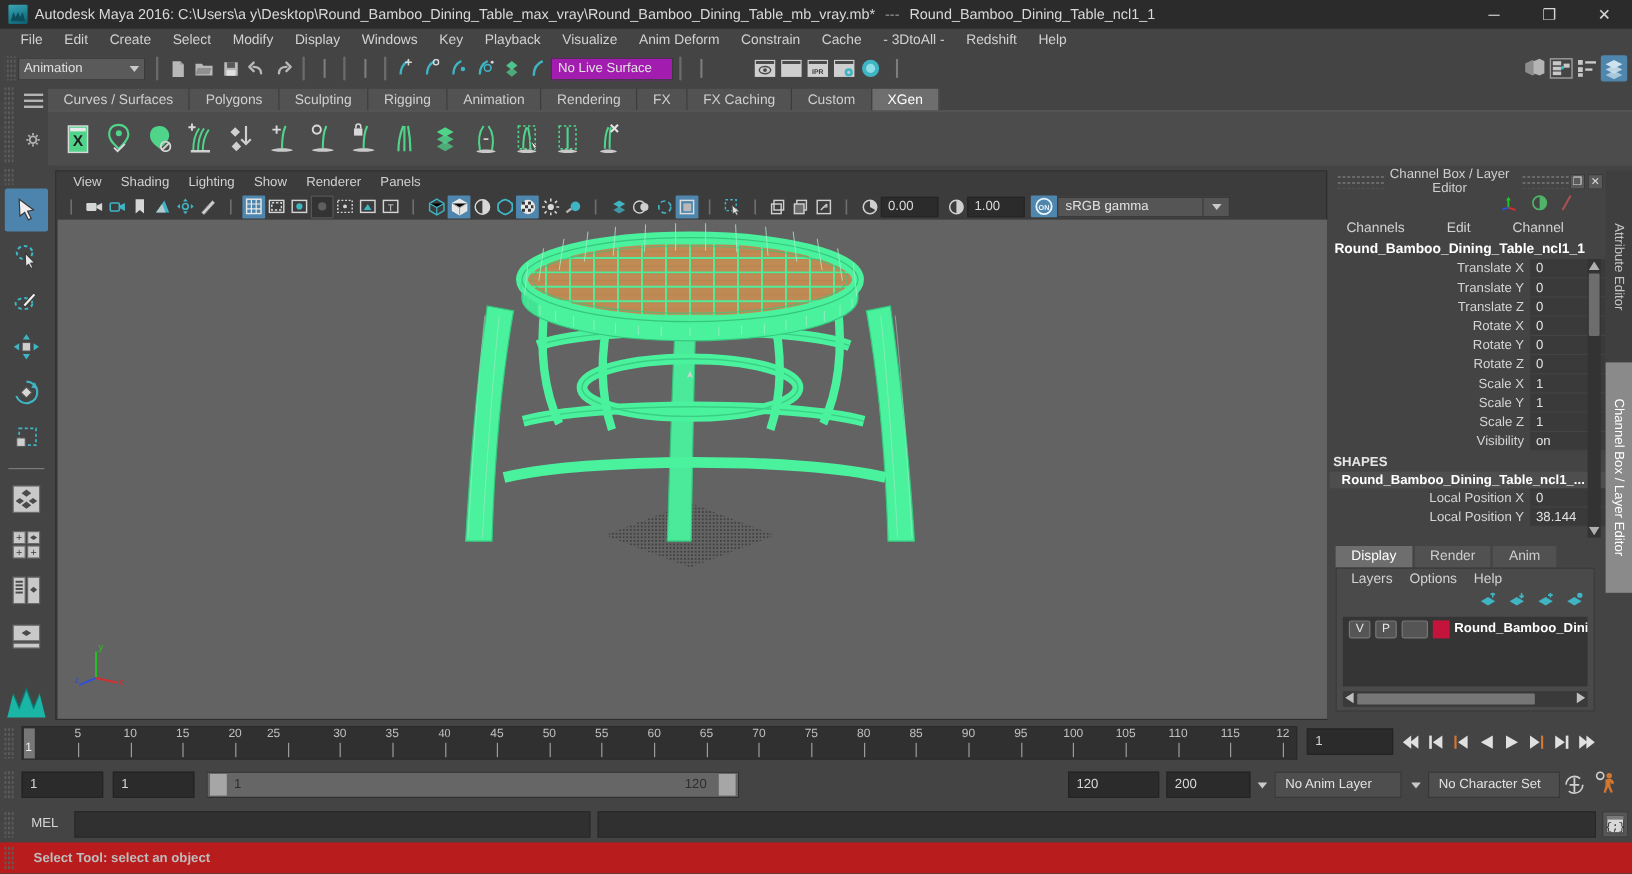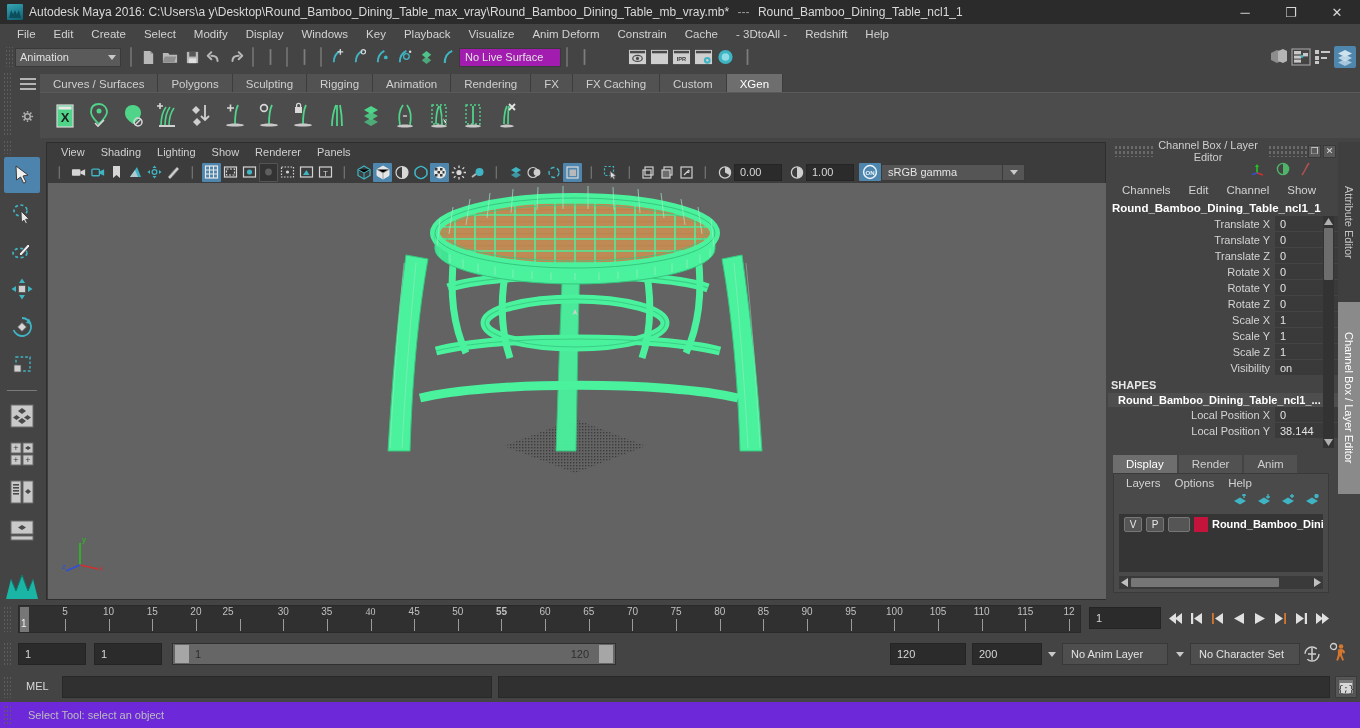--- a/index.html
+++ b/index.html
@@ -106,21 +106,21 @@
 
   
   .cbpanel { position: absolute; left: 1108px; top: 142px; width: 230px; height: 458px; background: #444444; }
   .cb-title { height: 18px; display: flex; align-items: center; position: relative; }
   .cb-dots { width: 40px; height: 12px; background-image: radial-gradient(#6a6a6a 1px, transparent 1px);
      background-size: 4px 5px; margin-left: 6px; }
   .cb-title-txt { flex: 1; text-align: center; font-size: 11px; color: #cfcfcf; }
   .cb-winbtn { width: 13px; height: 13px; background: #5a5a5a; border: 1px solid #3a3a3a;
      display: flex; align-items: center; justify-content: center; font-size: 9px; color: #dcdcdc; margin-right: 2px; }
   .cb-icons { height: 20px; display: flex; align-items: center; justify-content: flex-end; padding-right: 26px; gap: 10px; }
-  .cb-menubar { height: 20px; display: flex; align-items: center; gap: 2px; padding-left: 6px; }
+  .cb-menubar { height: 20px; display: flex; align-items: center; gap: 19px; padding-left: 6px; }
   .cbm { font-size: 11.5px; color: #d2d2d2; padding: 1px 8px; }
   .cb-objname { font-size: 11.5px; color: #ffffff; font-weight: bold; padding: 2px 0 2px 4px; }
   .cb-rows { position: relative; }
   .cb-row { display: flex; height: 16px; align-items: stretch; }
   .cb-lbl { flex: 1; text-align: right; padding-right: 5px; font-size: 11px; color: #d4d4d4;
      display: flex; align-items: center; justify-content: flex-end; }
   .cb-val { width: 63px; background: #3a3a3a; color: #e2e2e2; font-size: 11px;
      display: flex; align-items: center; padding-left: 5px; border-bottom: 1px solid #444; }
   .cb-section { font-size: 11px; font-weight: bold; color: #e6e6e6; padding: 3px 0 2px 3px; }
   .cb-shapename { background: #4e4e4e; font-size: 11px; font-weight: bold; color: #ffffff;
@@ -190,21 +190,21 @@
      background-image: radial-gradient(#5c5c5c 1px, transparent 1px); background-size: 3px 4px; }
   .cl-mel { position: absolute; left: 26px; top: 8px; font-size: 11px; color: #d8d8d8; }
   .cl-input { position: absolute; left: 62px; top: 4px; width: 430px; height: 22px; background: #303030;
      border: 1px solid #282828; }
   .cl-output { position: absolute; left: 498px; top: 4px; right: 30px; height: 22px; background: #303030;
      border: 1px solid #282828; }
   .cl-script { position: absolute; right: 3px; top: 4px; width: 22px; height: 22px;
      background: #565656; border: 1px solid #3a3a3a; display: flex; align-items: center; justify-content: center; }
 
   
-  .helpline { position: absolute; left: 0; top: 702px; width: 1360px; height: 26px; background: #6d28d9; }
+  .helpline { position: absolute; left: 0; top: 702px; width: 1360px; height: 26px; background: #b91c1c; font-weight: bold; }
   .hl-grip { position: absolute; left: 3px; top: 3px; width: 9px; height: 20px;
      background-image: radial-gradient(#5c5c5c 1px, transparent 1px); background-size: 3px 4px; }
   .hl-txt { position: absolute; left: 28px; top: 7px; font-size: 11px; color: #bdbdbd; }
 </style>
 </head>
 <body>
 
 <div class="app">
 
   <div class="titlebar">
@@ -1234,21 +1234,21 @@
         <div class="ts-lbl" style="left: 264.202px;">30</div>
         <div class="ts-tick" style="left: 307.857px;"></div>
         <div class="ts-lbl" style="left: 307.857px;">35</div>
         <div class="ts-tick" style="left: 351.513px;"></div>
         <div class="ts-lbl" style="left: 351.513px; font-family: Liberation Serif, serif;">40</div>
         <div class="ts-tick" style="left: 395.168px;"></div>
         <div class="ts-lbl" style="left: 395.168px;">45</div>
         <div class="ts-tick" style="left: 438.824px;"></div>
         <div class="ts-lbl" style="left: 438.824px;">50</div>
         <div class="ts-tick" style="left: 482.479px;"></div>
-        <div class="ts-lbl" style="left: 482.479px; font-weight: bold;">55</div>
+        <div class="ts-lbl" style="left: 482.479px;">55</div>
         <div class="ts-tick" style="left: 526.134px;"></div>
         <div class="ts-lbl" style="left: 526.134px;">60</div>
         <div class="ts-tick" style="left: 569.79px;"></div>
         <div class="ts-lbl" style="left: 569.79px;">65</div>
         <div class="ts-tick" style="left: 613.445px;"></div>
         <div class="ts-lbl" style="left: 613.445px;">70</div>
         <div class="ts-tick" style="left: 657.101px;"></div>
         <div class="ts-lbl" style="left: 657.101px;">75</div>
         <div class="ts-tick" style="left: 700.756px;"></div>
         <div class="ts-lbl" style="left: 700.756px;">80</div>

